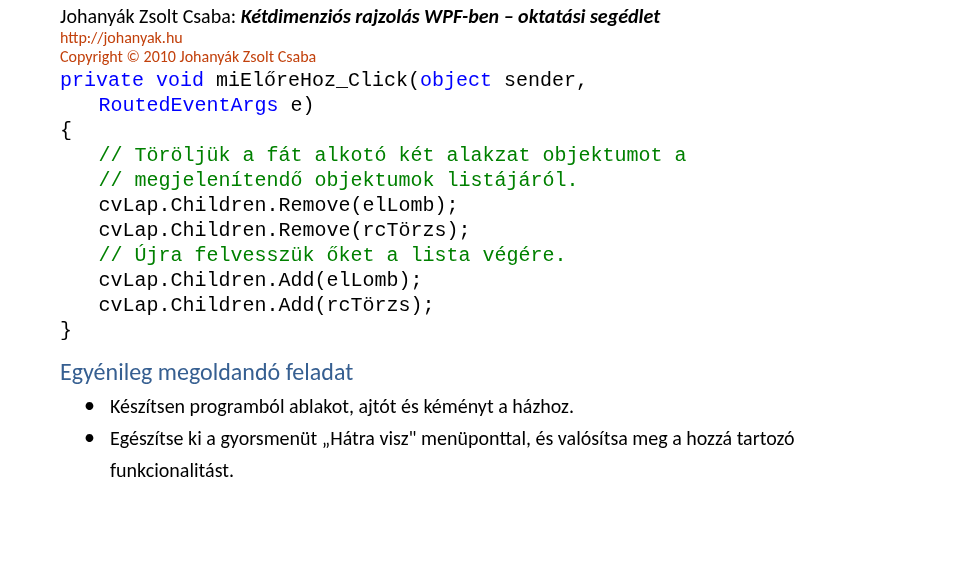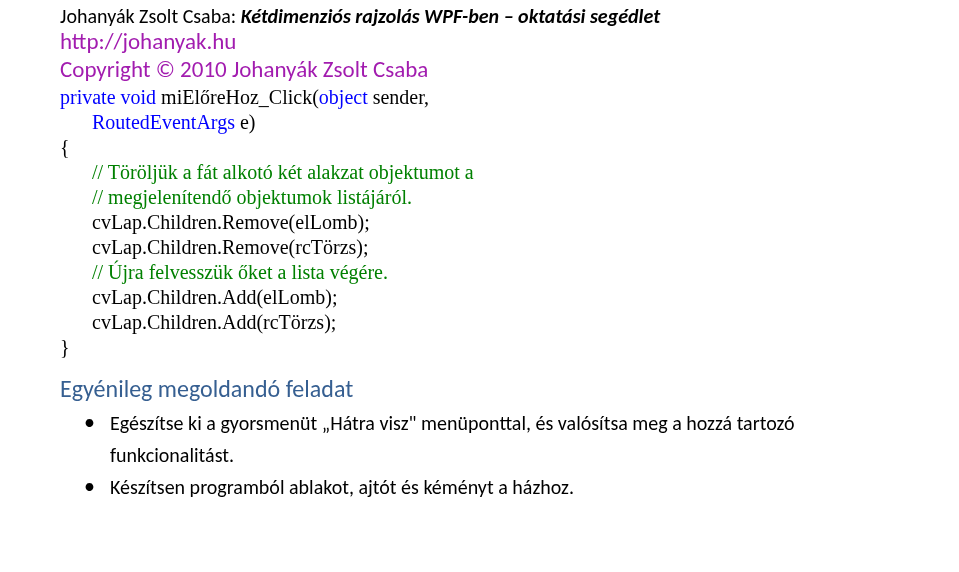--- a/index.html
+++ b/index.html
@@ -21,26 +21,26 @@
     .author {
       color: #000;
       text-align: center;
     }
     .doc-title {
       font-weight: bold;
       color: #000;
       font-style: italic;
     }
     .header-link, .header-email, .header-copyright {
-      font-size: 23px;
-      color: #a21caf;
+      font-size: 16px;
+      color: #c2410c;
       line-height: 1.2;
     }
     .code-block {
-      font-family: Liberation Serif, serif;
+      font-family: Liberation Mono, monospace;
       font-size: 20px;
       line-height: 1.25;
       color: #000;
       white-space: pre;
       margin-top: 2px;
     }
     .kw { color: #0000ff; }
     .com { color: #008000; }
     .indent { display: inline-block; width: 3.2ch; }
     .section-heading {
@@ -90,17 +90,17 @@
 <span class="indent"></span><span>cvLap.Children.Remove(elLomb);</span>
 <span class="indent"></span><span>cvLap.Children.Remove(rcTörzs);</span>
 <span class="indent"></span><span class="com">// Újra felvesszük őket a lista végére.</span>
 <span class="indent"></span><span>cvLap.Children.Add(elLomb);</span>
 <span class="indent"></span><span>cvLap.Children.Add(rcTörzs);</span>
 <span>}</span></div>
 
   <div class="section-heading">Egyénileg megoldandó feladat</div>
 
   <ul class="tasks">
+    <li>Készítsen programból ablakot, ajtót és kéményt a házhoz.</li>
     <li>Egészítse ki a gyorsmenüt „Hátra visz" menüponttal, és valósítsa meg a hozzá tartozó funkcionalitást.</li>
-    <li>Készítsen programból ablakot, ajtót és kéményt a házhoz.</li>
   </ul>
 
 </div>
 
 </body></html>

